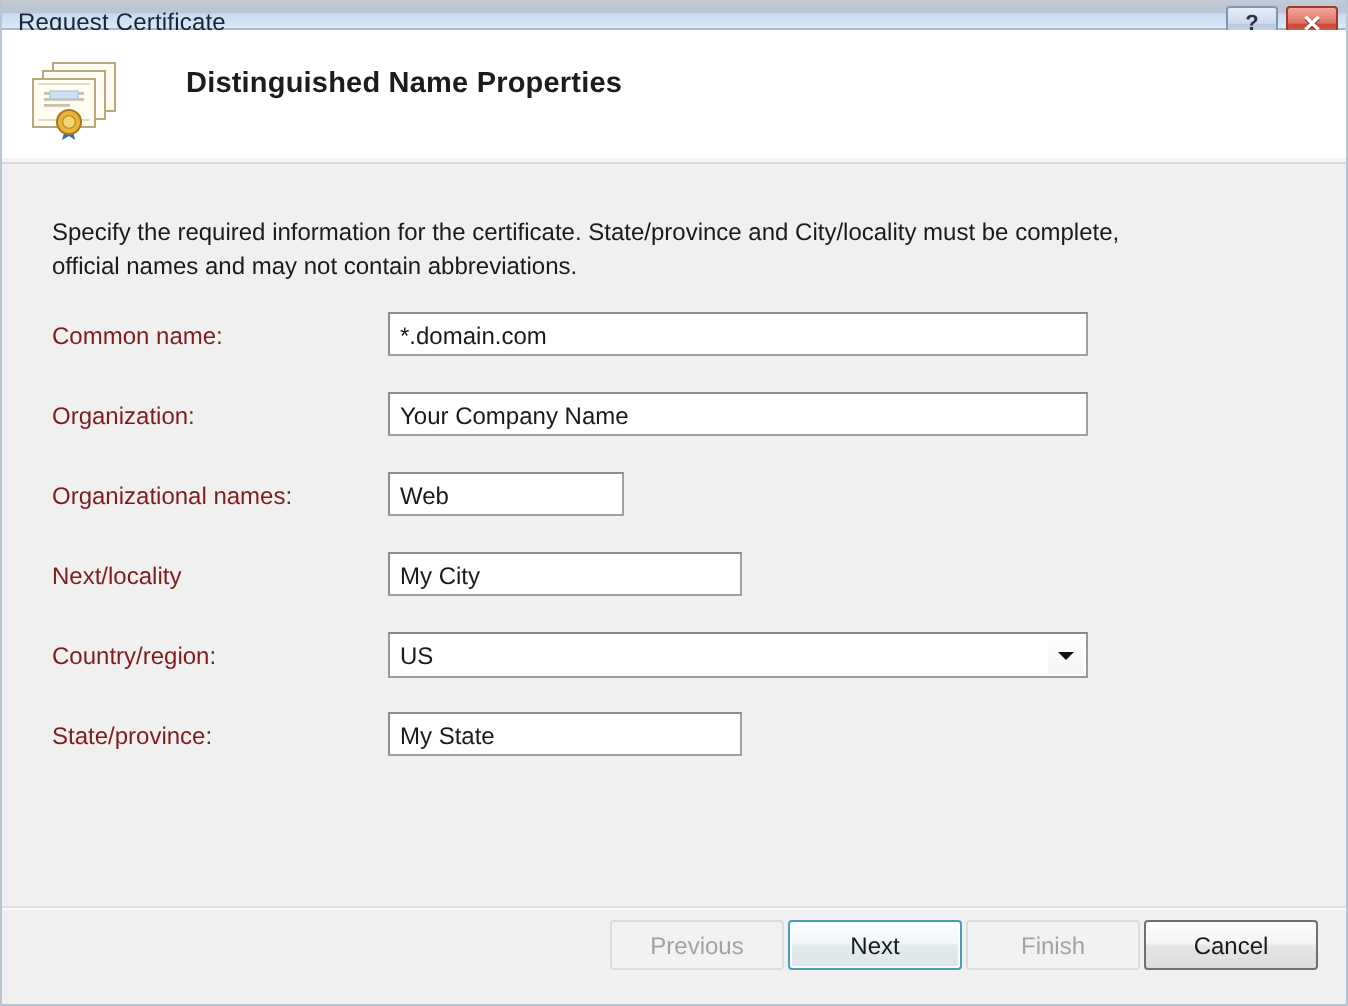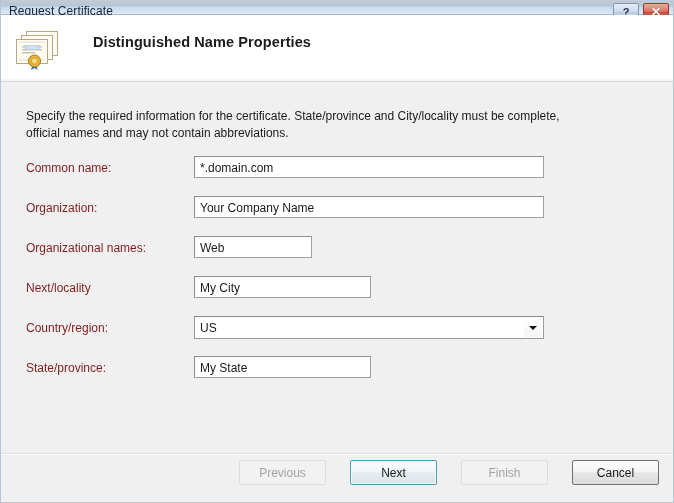--- a/index.html
+++ b/index.html
@@ -207,21 +207,21 @@
     height: 40px;
     background: #f0f0f0;
     border-top: 1px solid #dfdfdf;
     box-shadow: inset 0 1px 0 #fbfbfb;
   }
   .footer-buttons {
     position: absolute;
     right: 14px;
     top: 6px;
     display: flex;
-    gap: 24px;
+    gap: 2px;
   }
   .btn {
     width: 87px;
     height: 25px;
     box-sizing: border-box;
     font-size: 12px;
     font-family: "Liberation Sans", sans-serif;
     display: flex;
     align-items: center;
     justify-content: center;

